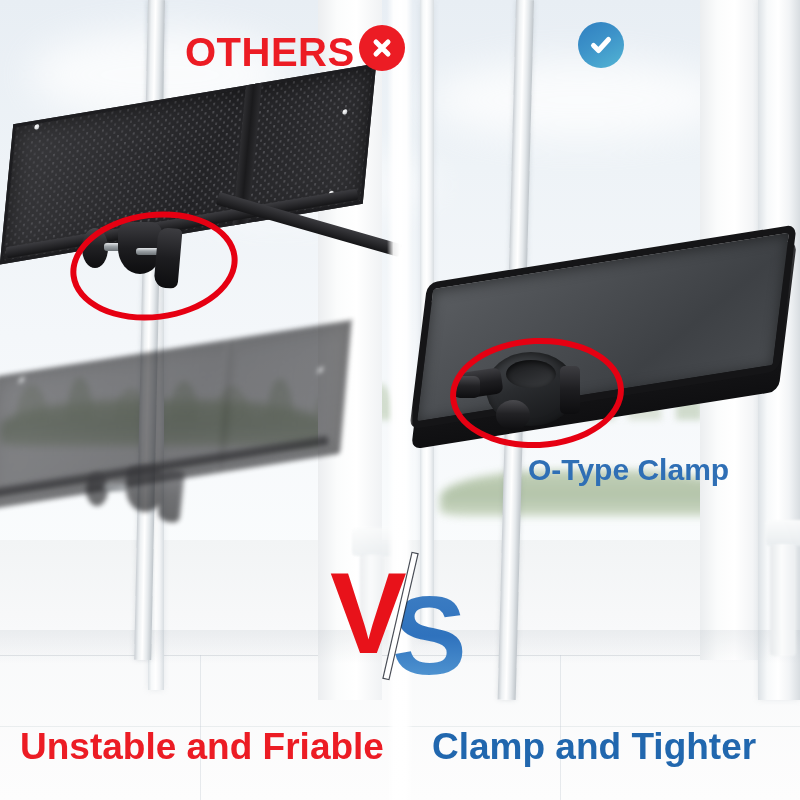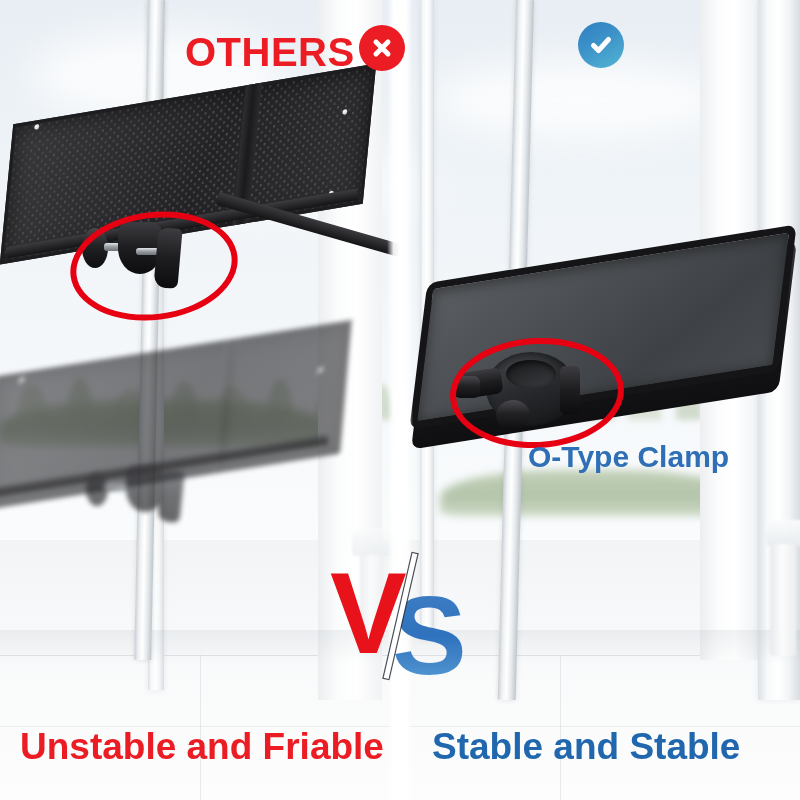--- a/index.html
+++ b/index.html
@@ -185,21 +185,21 @@
     display:flex;align-items:center;justify-content:center;flex:0 0 auto;
   }
   .badge.x{background:#ec1c24;}
   .badge.check{background:linear-gradient(150deg,#2f7fc0 0%,#3d93c9 45%,#53b5d4 100%);}
 
   .callout{
     position:absolute;font-size:30px;font-weight:700;line-height:1;
     white-space:nowrap;font-family:"Liberation Sans",sans-serif;
   }
   .callout.red{color:#ec1c24;}
-  .callout.blue{color:#2f6fb5;}
+  .callout.blue{color:#2f6fb5;margin-top:13px;}
 
   .bottomcap{
     position:absolute;font-size:37px;font-weight:700;line-height:1;
     white-space:nowrap;font-family:"Liberation Sans",sans-serif;
   }
   .bottomcap.red{color:#ec1c24;}
   .bottomcap.blue{color:#2167ae;}
 
   
   .vswrap{position:absolute;left:330px;top:556px;width:150px;height:120px;}
@@ -344,15 +344,15 @@
 
   <div class="callout blue" style="left:528px;top:442px;">O-Type Clamp</div>
 
   <div class="vswrap">
     <span class="vs-v">V</span>
     <span class="vs-s">S</span>
     <span class="vs-slash"></span>
   </div>
 
   <div class="bottomcap red" style="left:20px;top:728px;">Unstable and Friable</div>
-  <div class="bottomcap blue" style="left:432px;top:728px;">Stable and Stable</div>
+  <div class="bottomcap blue" style="left:432px;top:728px;">Clamp and Tighter</div>
 
 </div>
 
 </body></html>

